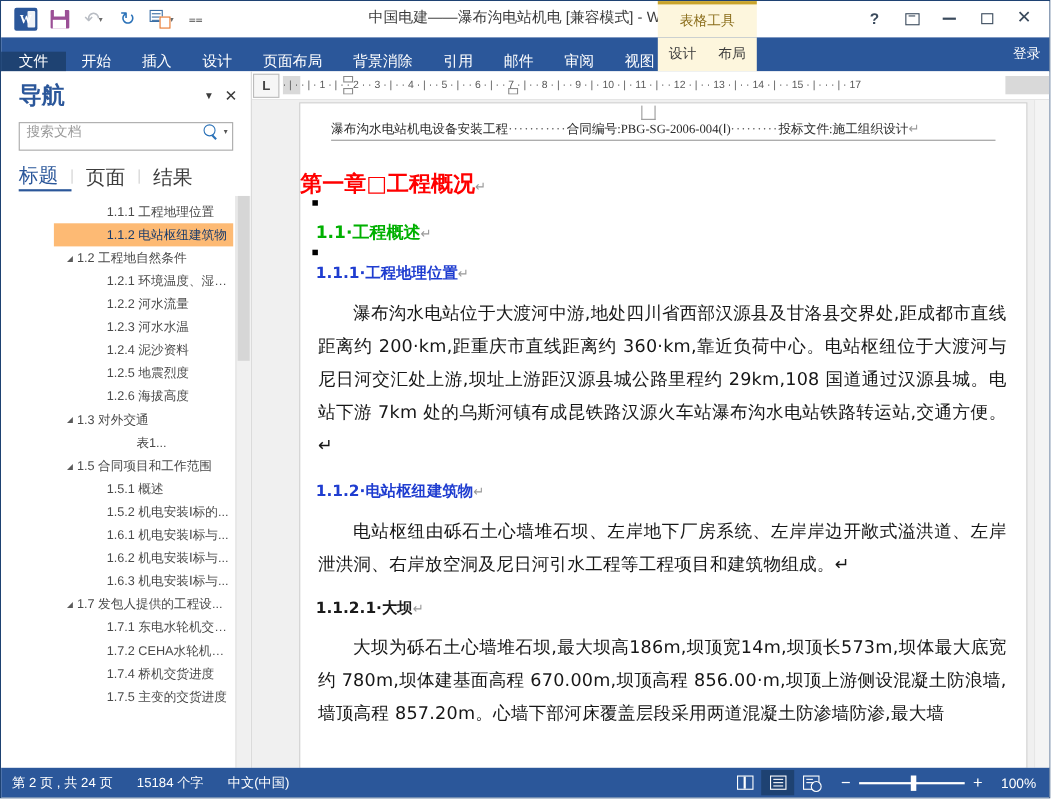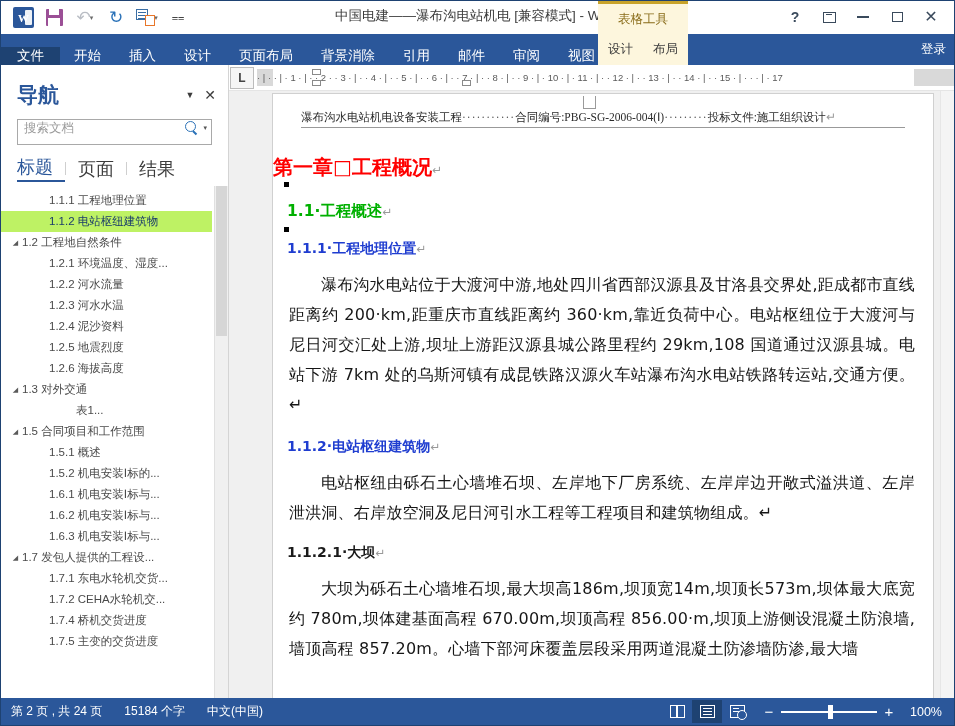--- a/index.html
+++ b/index.html
@@ -173,21 +173,20 @@
     width: 228px;
     background: #ffffff;
     border-right: 1px solid #d4d4d4;
     position: relative;
     display: flex; flex-direction: column;
   }
   .nav-header {
     height: 44px;
     display: flex; align-items: center;
     padding: 0 8px 0 16px;
-    margin-top: 8px;
   }
   .nav-title {
     flex: 1;
     color: #2b579a;
     font-size: 21px;
     font-weight: bold;
   }
   .nav-hdr-btn {
     width: 20px; height: 20px;
     display: flex; align-items: center; justify-content: center;
@@ -234,30 +233,31 @@
   .nav-tab { color: #3c3c3c; cursor: pointer; padding: 0 12px; }
   .nav-tab:first-child { padding-left: 0; }
   .nav-tab.active { color: #2b579a; border-bottom: 2px solid #2b579a; padding-bottom: 1px; }
   .nav-tab-div { width: 1px; height: 13px; background: #cfcfcf; }
 
   .nav-list {
     flex: 1;
     overflow: hidden;
     position: relative;
     padding-top: 4px;
+    padding-left: 48px;
   }
   .nav-item {
     display: flex; align-items: center;
     height: 21px;
     font-size: 11.5px;
     color: #4a4a4a;
     cursor: pointer;
     white-space: nowrap;
   }
-  .nav-item.selected { background: #bef264; color: #1b3c6b; }
+  .nav-item.selected { background: #fdba74; color: #1b3c6b; }
   .nav-tri {
     width: 13px; text-align: center;
     font-size: 7px; color: #5a5a5a;
     flex: 0 0 13px;
   }
   .nav-label { overflow: hidden; text-overflow: ellipsis; }
   .nav-scrollbar {
     position: absolute;
     right: 0; top: 0; bottom: 0;
     width: 14px;

